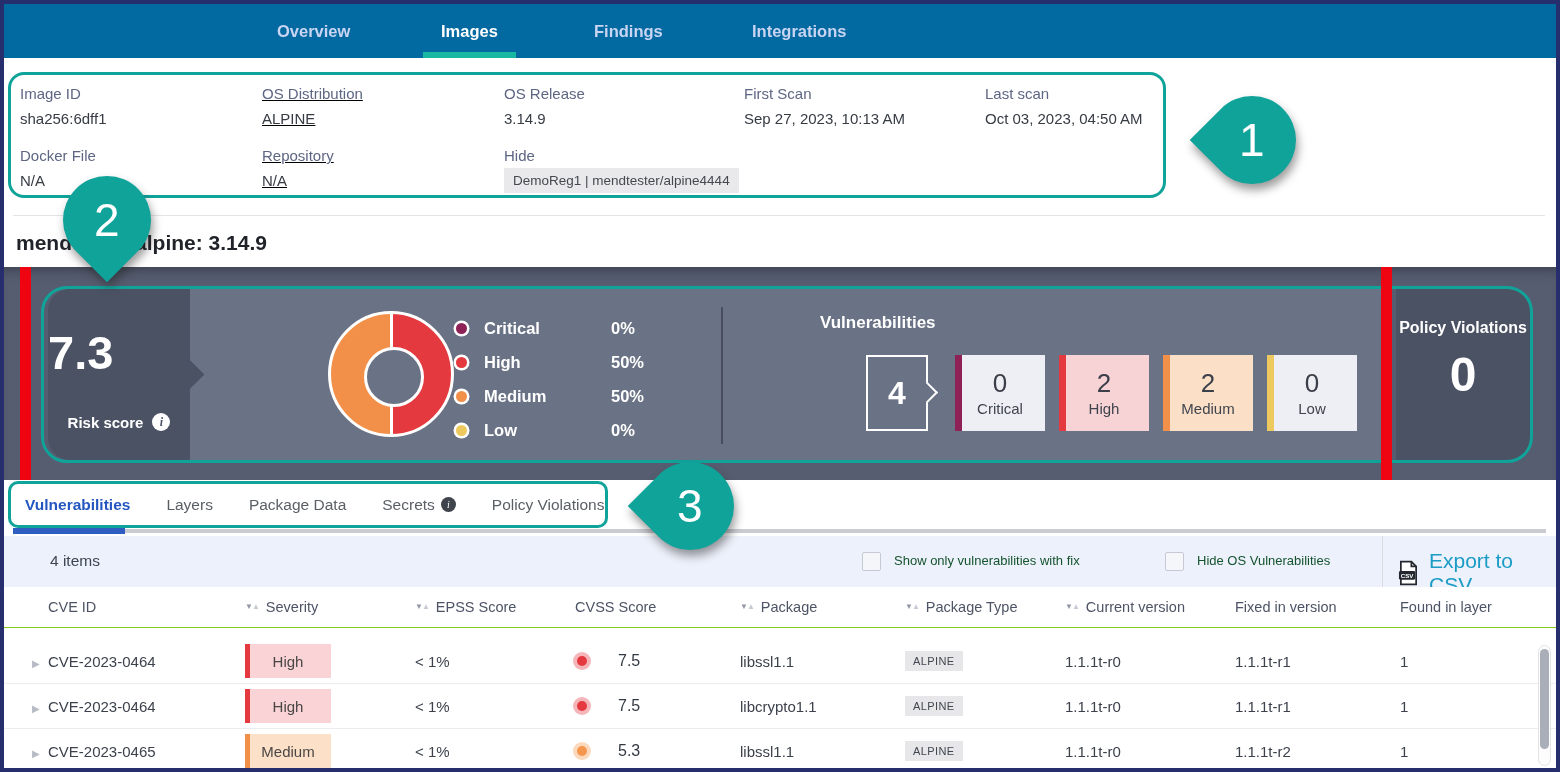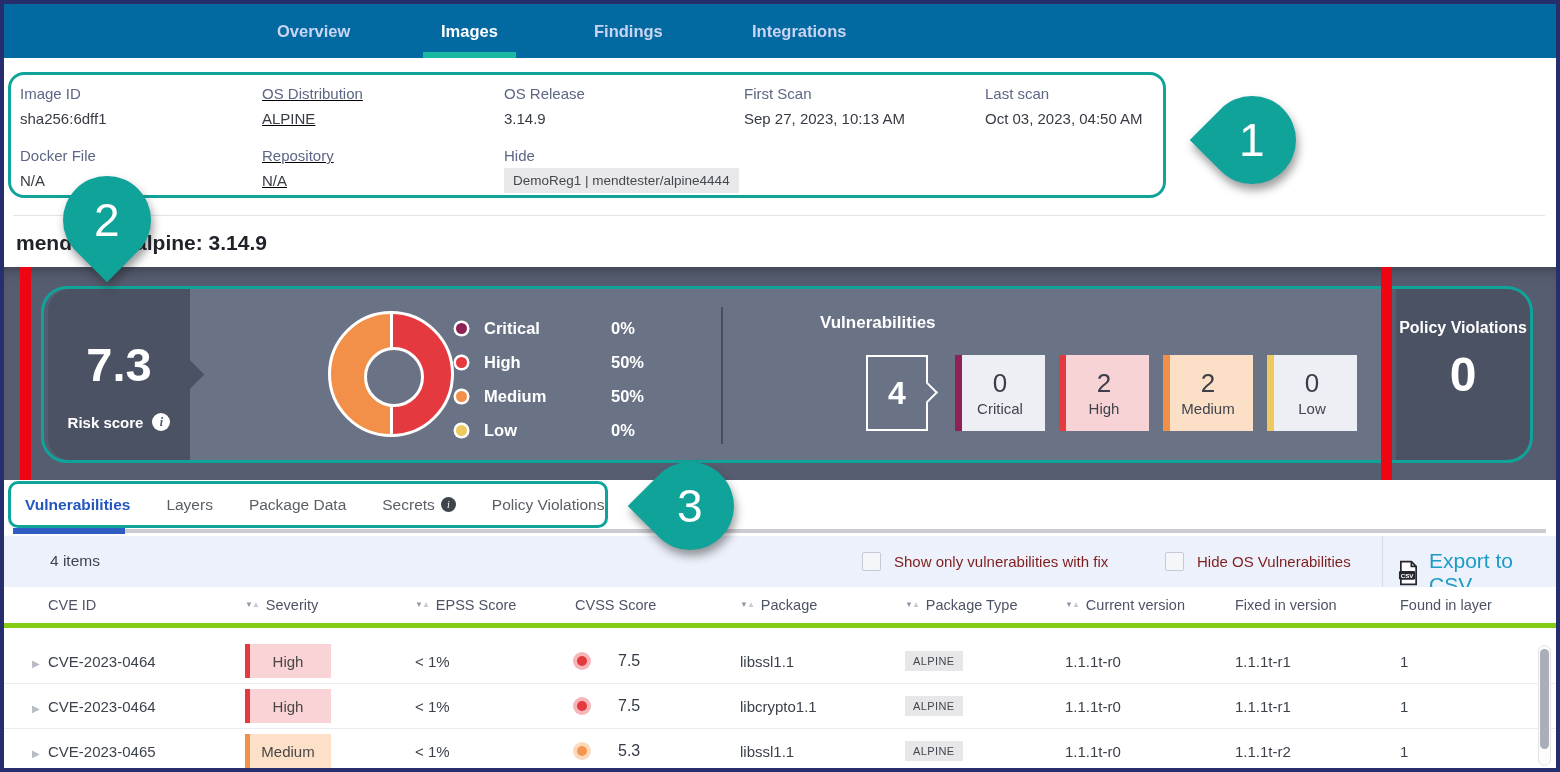--- a/index.html
+++ b/index.html
@@ -49,21 +49,21 @@
   
   .risk-strip { position:absolute; left:4px; right:4px; top:267px; height:213px; background:#565d70;
                 box-shadow:inset 0 12px 14px -10px rgba(0,0,0,.35); z-index:1; }
   .red-stripe { position:absolute; top:0; bottom:0; width:11px; background:#ee0511; z-index:6; }
   .red-left  { left:16px; }
   .red-right { left:1377px; }
   .annot-strip { position:absolute; left:37px; top:19px; width:1492px; height:177px;
                  border:3px solid #10a39a; border-radius:26px; z-index:5; pointer-events:none; }
   .risk-box { position:absolute; left:44px; top:22px; width:142px; height:171px; background:#4b5264;
               border-radius:22px 0 0 22px; z-index:2; }
-  .risk-score { text-align:center; font-size:47px; font-weight:700; color:#fff; margin-top:48px; }
+  .risk-score { text-align:left; font-size:47px; font-weight:700; color:#fff; margin-top:36px; }
   .risk-label-row { position:absolute; left:0; right:0; top:124px; display:flex; align-items:center;
                     justify-content:center; gap:9px; color:#fff; font-size:15px; font-weight:700; }
   .info-icon { width:18px; height:18px; border-radius:50%; background:#fff; color:#4b5264;
                font-size:12px; font-weight:700; display:inline-flex; align-items:center; justify-content:center;
                font-family:"Liberation Serif", serif; font-style:italic; cursor:pointer; }
   .risk-arrow { position:absolute; right:-10px; top:75px; width:21px; height:21px; background:#4b5264; transform:rotate(45deg); }
   .mid-panel { position:absolute; left:186px; top:22px; width:1191px; height:171px; background:#6a7285; z-index:1; }
 
   .donut { position:absolute; left:324px; top:44px; width:126px; height:126px; border-radius:50%;
            border:3px solid #fff; z-index:3; }
@@ -109,30 +109,30 @@
                  font-family:"Liberation Serif", serif; font-style:italic; cursor:pointer; }
   .tab-underline-blue { position:absolute; left:13px; top:528px; width:112px; height:6px; background:#2f5ec2; z-index:3; }
   .tab-underline-gray { position:absolute; left:125px; right:14px; top:529px; height:4px; background:#caccd2; z-index:2; }
 
   
   .filter-bar { position:absolute; left:4px; right:4px; top:536px; height:51px; background:#edf1fb; z-index:1; }
   .items-count { position:absolute; left:46px; top:16px; font-size:15.5px; color:#3e4552; }
   .cb-box { position:absolute; top:16px; width:19px; height:19px; border:1.5px solid #c6cad4; background:#f4f6fa;
             border-radius:2px; cursor:pointer; }
   .cb1-box { left:858px; } .cb2-box { left:1161px; }
-  .cb-label { position:absolute; top:17px; font-size:15px; color:#7f1d1d; }
+  .cb-label { position:absolute; top:17px; font-size:13px; color:#14532d; }
   .cb1-label { left:890px; } .cb2-label { left:1193px; }
   .filter-divider { position:absolute; left:1378px; top:0; bottom:0; width:1px; background:#d9dbe0; }
   .export-btn { position:absolute; left:1394px; top:13px; display:flex; align-items:center; gap:10px; cursor:pointer; }
   .export-label { color:#1b9cc5; font-size:21px; }
 
   
   .grid-cols { display:grid; grid-template-columns:44px 197px 170px 160px 165px 165px 160px 170px 165px auto; align-items:center; }
   .thead { position:absolute; left:4px; right:4px; top:587px; height:41px; background:#fff;
-           border-bottom:5px solid #84cc16; color:#4d5465; font-size:14.5px; z-index:1; }
+           border-bottom:1px solid #84cc16; color:#4d5465; font-size:14.5px; z-index:1; }
   .th { display:flex; align-items:center; gap:7px; }
   .sort { display:inline-flex; font-size:8px; letter-spacing:-1px; line-height:1; }
   .s-down { color:#9298a4; } .s-up { color:#c6cad2; }
   .tbody { position:absolute; left:4px; right:4px; top:639px; z-index:1; }
   .trow { height:45px; background:#fff; border-bottom:1px solid #ececef; font-size:15px; color:#3c424c; }
   .expander { color:#b7bbc3; font-size:10px; margin-left:28px; cursor:pointer; }
   .sev-badge { position:relative; width:86px; height:34px; display:flex; align-items:center; justify-content:center; font-size:15px; color:#4a4646; }
   .sev-badge .sbar { position:absolute; left:0; top:0; bottom:0; width:5px; }
   .badge-high { background:#f9d3d5; } .badge-high .sbar { background:#e4393f; }
   .badge-medium { background:#fce1c8; } .badge-medium .sbar { background:#f29049; }

